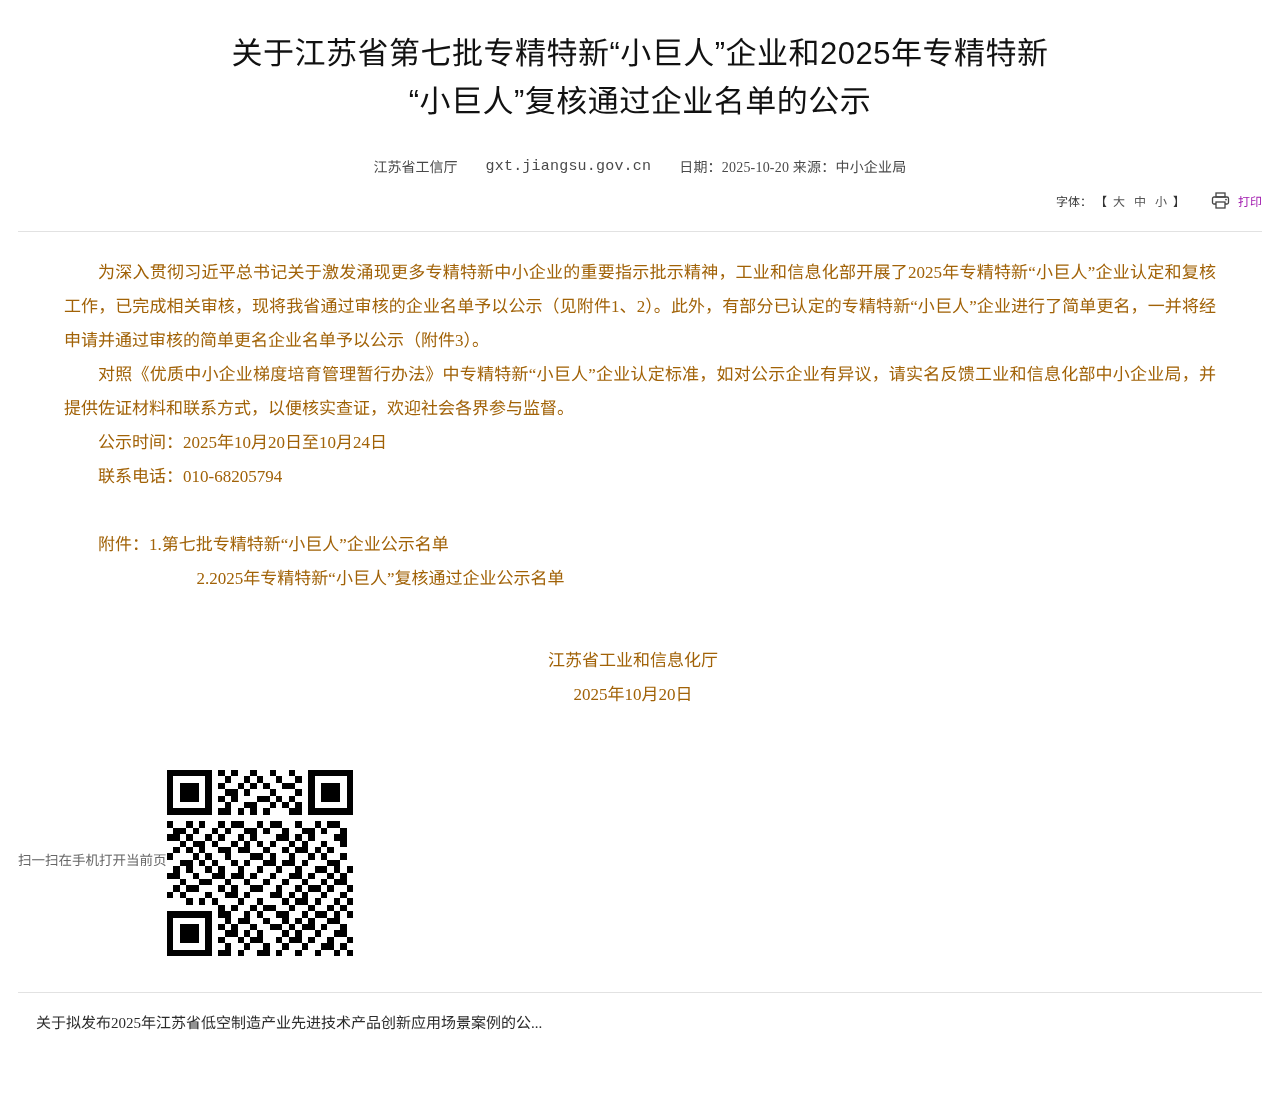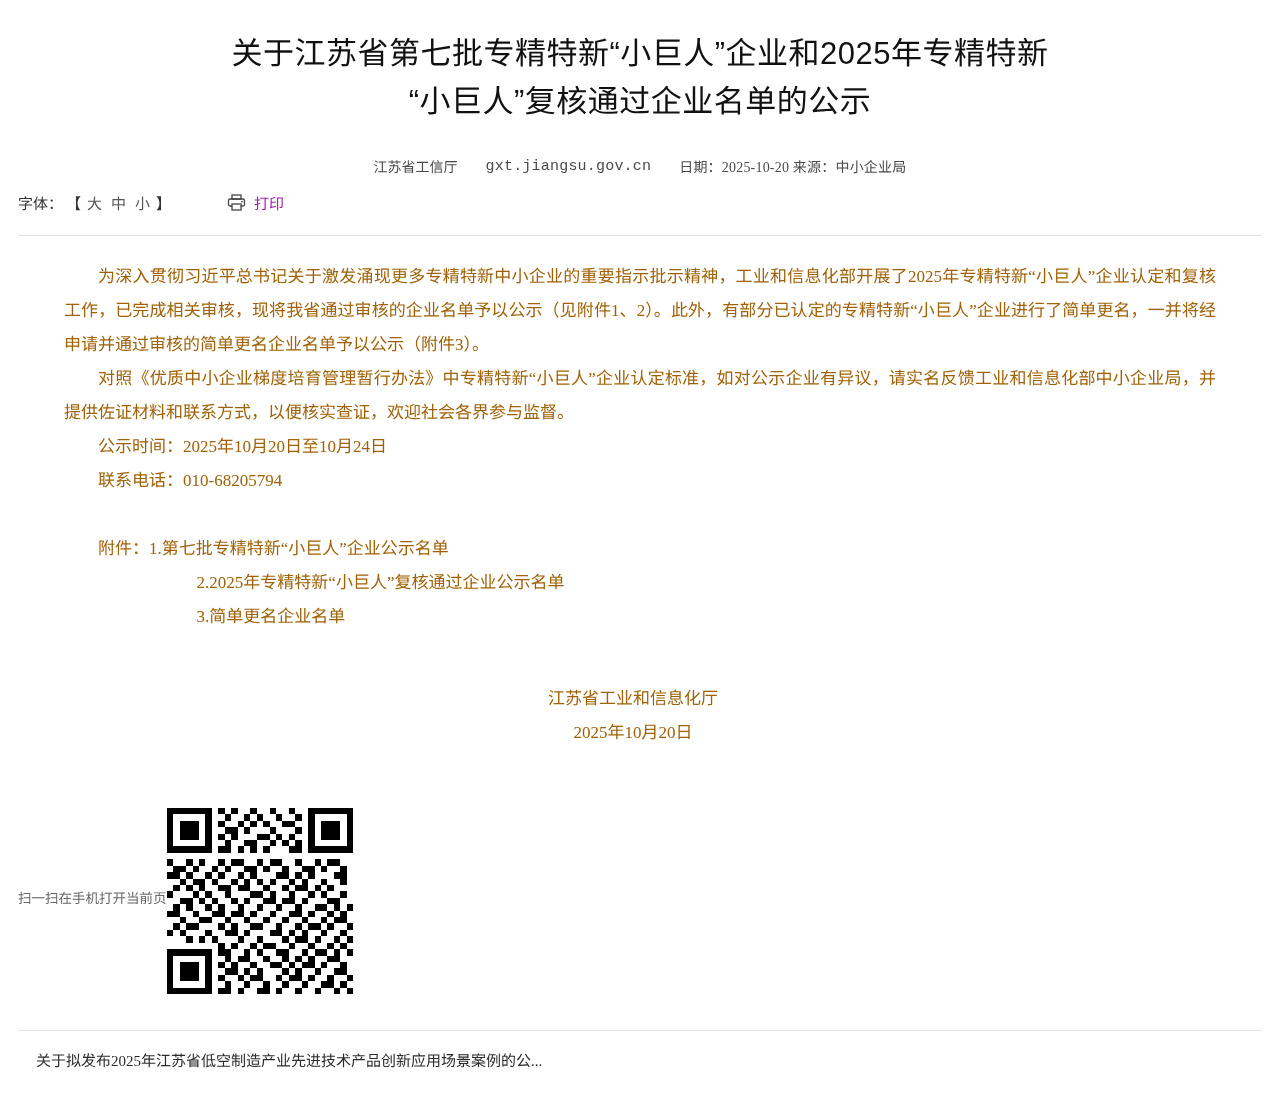--- a/index.html
+++ b/index.html
@@ -41,24 +41,24 @@
     font-family: "Liberation Mono", monospace;
     font-size: 15px;
     letter-spacing: 0.2px;
   }
   .meta-row .date {
     letter-spacing: 0.2px;
   }
   .tools-row {
     margin-top: 16px;
     display: flex;
-    justify-content: flex-start;
+    justify-content: flex-end;
     align-items: center;
-    gap: 56px;
-    font-size: 15px;
+    gap: 26px;
+    font-size: 12px;
     color: #333;
   }
   .fontsize {
     display: flex;
     align-items: center;
     gap: 3px;
   }
   .fontsize .lbl { color: #333; }
   .fontsize .bracket { color: #333; }
   .fontsize .opt {
@@ -181,21 +181,20 @@
 
   <div class="content">
     <p>为深入贯彻习近平总书记关于激发涌现更多专精特新中小企业的重要指示批示精神，工业和信息化部开展了2025年专精特新“小巨人”企业认定和复核工作，已完成相关审核，现将我省通过审核的企业名单予以公示（见附件1、2）。此外，有部分已认定的专精特新“小巨人”企业进行了简单更名，一并将经申请并通过审核的简单更名企业名单予以公示（附件3）。</p>
     <p>对照《优质中小企业梯度培育管理暂行办法》中专精特新“小巨人”企业认定标准，如对公示企业有异议，请实名反馈工业和信息化部中小企业局，并提供佐证材料和联系方式，以便核实查证，欢迎社会各界参与监督。</p>
     <p class="noindent">公示时间：2025年10月20日至10月24日</p>
     <p class="noindent">联系电话：010-68205794</p>
 
     <div class="attach-block">
       <p class="attach-line">附件：1.第七批专精特新“小巨人”企业公示名单</p>
       <p class="attach-sub">2.2025年专精特新“小巨人”复核通过企业公示名单</p>
-      <p class="attach-sub">3.简单更名企业名单</p>
     </div>
 
     <div class="signature">
       <div>江苏省工业和信息化厅</div>
       <div>2025年10月20日</div>
     </div>
   </div>
 
   <div class="qr-wrap">
     <div class="qr-caption">扫一扫在手机打开当前页</div>

